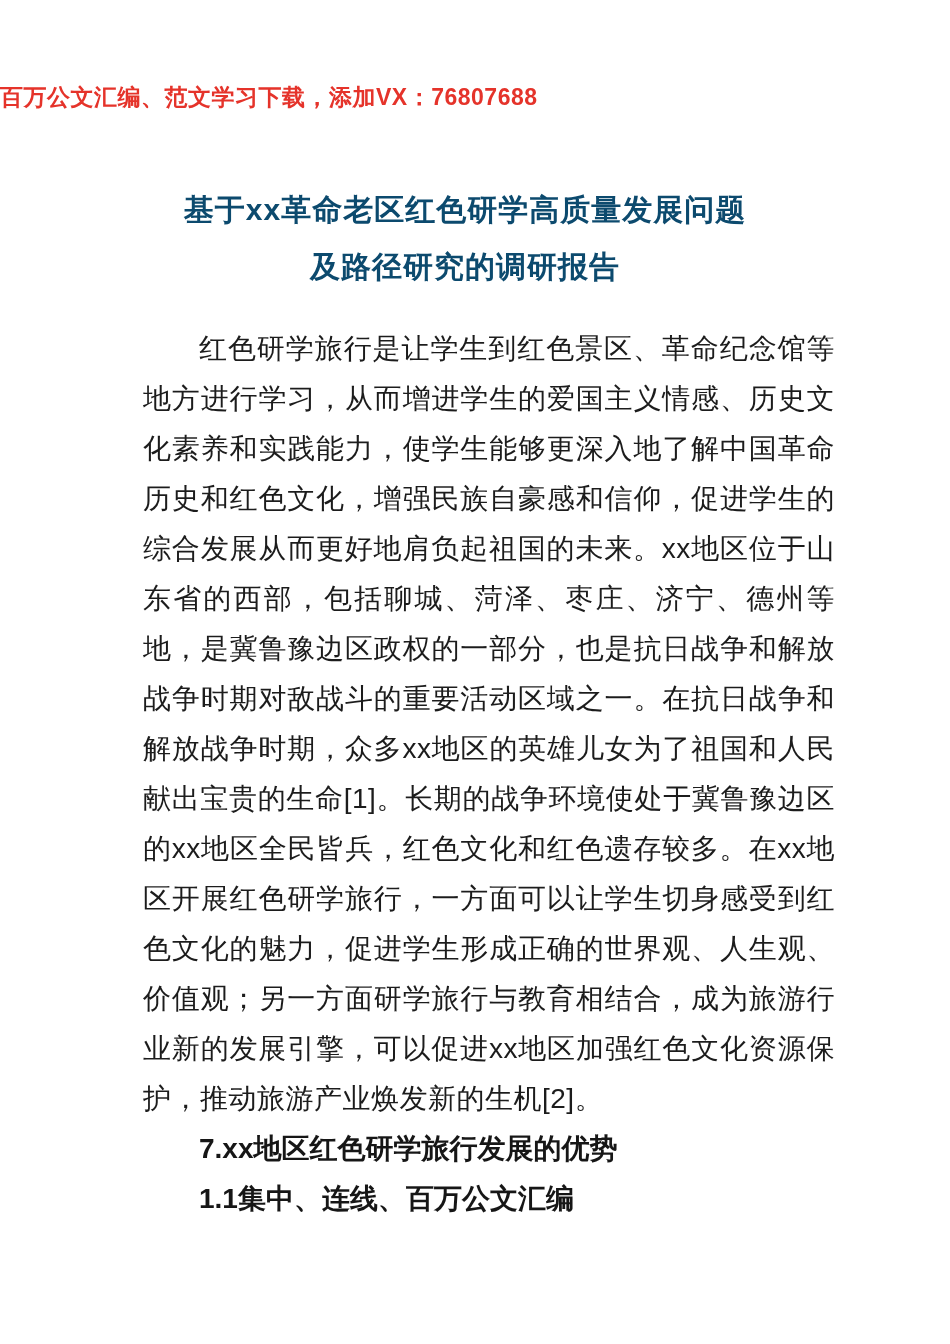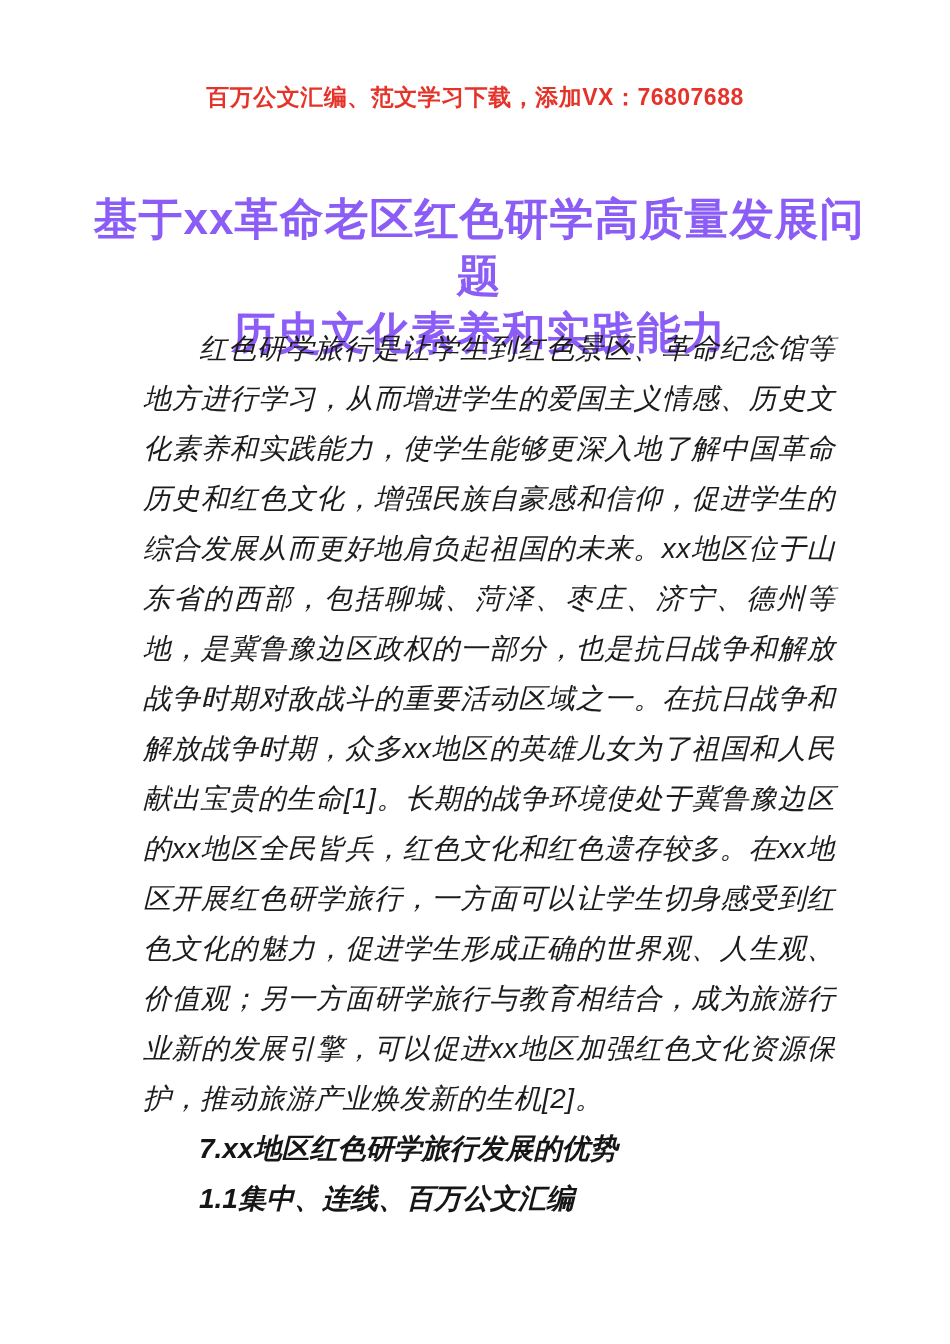--- a/index.html
+++ b/index.html
@@ -18,51 +18,49 @@
   .page {
     position: absolute;
     inset: 0;
     background: #ffffff;
   }
   .header-notice {
     position: absolute;
     top: 84px;
     left: 0;
     width: 100%;
-    text-align: center;
     font-size: 23px;
     line-height: 26px;
     font-weight: 600;
     color: #e5332a;
     letter-spacing: 0.5px;
   }
   .doc-title {
     position: absolute;
     top: 161px;
-    left: 79px;
+    left: 65px;
     width: 800px;
     text-align: center;
-    font-size: 44px;
+    font-size: 30px;
     line-height: 57px;
     font-weight: 700;
-    color: #8b5cf6;
+    color: #0c4a6e;
     letter-spacing: 1px;
   }
   .doc-title .title-line {
     display: block;
   }
   .doc-body {
     position: absolute;
     top: 324px;
     left: 143px;
     width: 692px;
     font-size: 28px;
     line-height: 50px;
     color: #1c1c1c;
-    font-style: italic;
   }
   .doc-body p.body-par {
     margin: 0;
     text-align: justify;
     text-justify: inter-ideograph;
     text-indent: 2em;
     word-break: break-all;
     letter-spacing: 0.5px;
   }
   .doc-body .section-heading {
@@ -76,21 +74,21 @@
 </style>
 </head>
 <body>
 
 <div class="page">
 
   <div class="header-notice">百万公文汇编、范文学习下载，添加VX：76807688</div>
 
   <h1 class="doc-title">
     <span class="title-line">基于xx革命老区红色研学高质量发展问题</span>
-    <span class="title-line">历史文化素养和实践能力</span>
+    <span class="title-line">及路径研究的调研报告</span>
   </h1>
 
   <div class="doc-body">
     <p class="body-par">红色研学旅行是让学生到红色景区、革命纪念馆等地方进行学习，从而增进学生的爱国主义情感、历史文化素养和实践能力，使学生能够更深入地了解中国革命历史和红色文化，增强民族自豪感和信仰，促进学生的综合发展从而更好地肩负起祖国的未来。xx地区位于山东省的西部，包括聊城、菏泽、枣庄、济宁、德州等地，是冀鲁豫边区政权的一部分，也是抗日战争和解放战争时期对敌战斗的重要活动区域之一。在抗日战争和解放战争时期，众多xx地区的英雄儿女为了祖国和人民献出宝贵的生命[1]。长期的战争环境使处于冀鲁豫边区的xx地区全民皆兵，红色文化和红色遗存较多。在xx地区开展红色研学旅行，一方面可以让学生切身感受到红色文化的魅力，促进学生形成正确的世界观、人生观、价值观；另一方面研学旅行与教育相结合，成为旅游行业新的发展引擎，可以促进xx地区加强红色文化资源保护，推动旅游产业焕发新的生机[2]。</p>
 
     <p class="section-heading">7.xx地区红色研学旅行发展的优势</p>
 
     <p class="section-heading">1.1集中、连线、百万公文汇编</p>
   </div>
 

